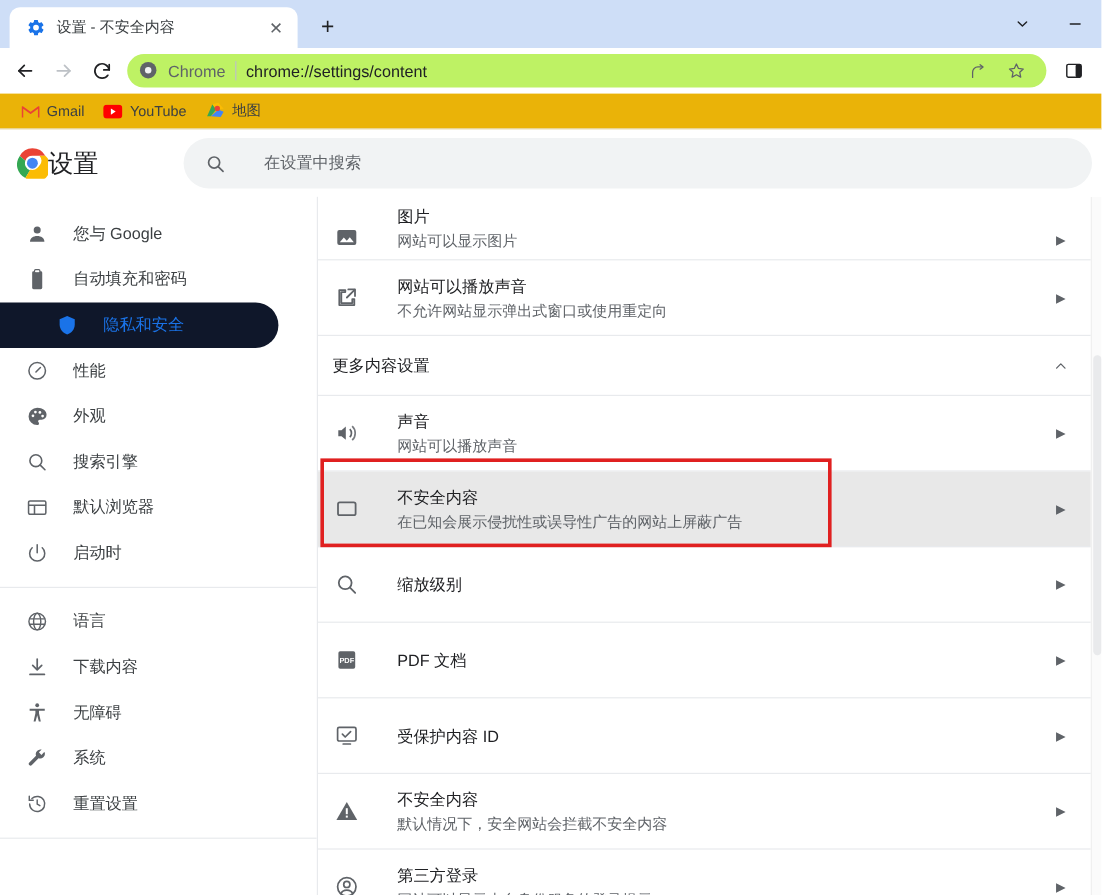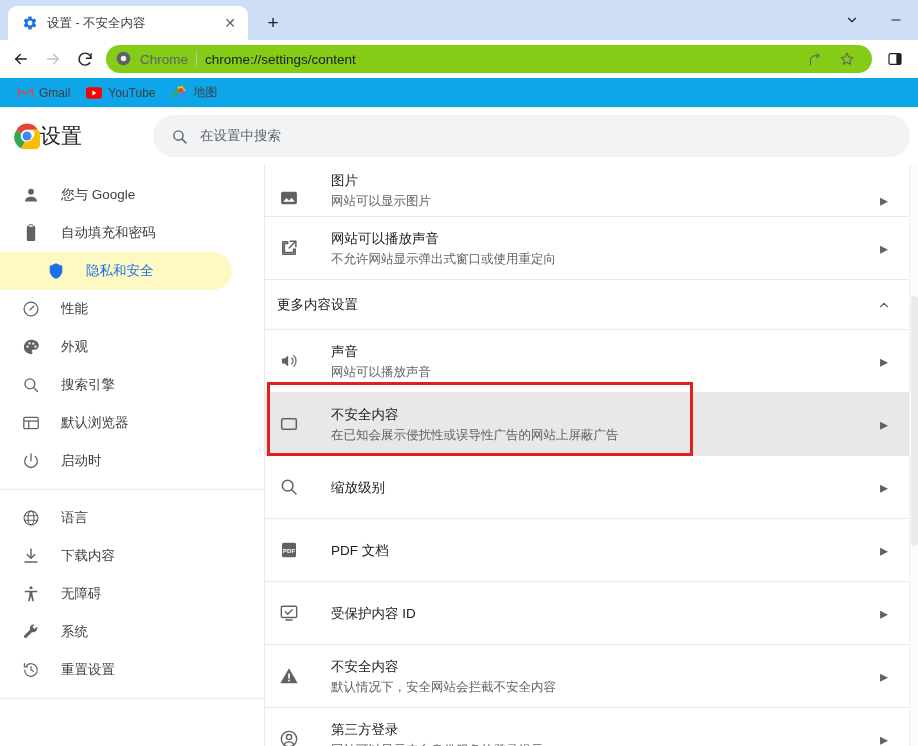--- a/index.html
+++ b/index.html
@@ -74,39 +74,39 @@
     width: 30px; height: 30px;
     display: flex; align-items: center; justify-content: center;
     color: #5f6368;
     flex: 0 0 auto;
   }
   .tb-icon.disabled { color: #bdc1c6; }
   .tb-icon.dark { color: #202124; }
   .omnibox {
     flex: 1;
     height: 28px;
-    background: #84cc16;
+    background: #bef264;
     border-radius: 14px;
     display: flex;
     align-items: center;
     padding: 0 10px 0 10px;
     margin: 0 6px 0 4px;
     gap: 8px;
     min-width: 0;
   }
   .omni-chrome-icon { width:16px; height:16px; flex:0 0 16px; display:flex; }
   .omni-label { font-size: 13.5px; color: #5f6368; white-space: nowrap; }
   .omni-sep { width: 1px; height: 16px; background: #bdc1c6; }
   .omni-url { font-size: 13.5px; color: #202124; white-space: nowrap; overflow:hidden; text-overflow: ellipsis; }
   .omni-right { margin-left: auto; display: flex; align-items: center; gap: 2px; }
 
   
   .bookmarks {
     height: 30px;
-    background: #0ea5e9;
+    background: #eab308;
     display: flex;
     align-items: center;
     padding: 0 8px 0 10px;
     gap: 2px;
     border-bottom: 1px solid #e8eaed;
   }
   .bm {
     display: flex; align-items: center; gap: 6px;
     padding: 3px 7px;
     border-radius: 4px;
@@ -131,21 +131,21 @@
   .search-wrap {
     margin-left: 71px;
     flex: 1;
     margin-right: 8px;
     height: 42px;
     background: #f1f3f4;
     border-radius: 21px;
     display: flex;
     align-items: center;
     padding: 0 18px;
-    gap: 12px;
+    gap: 32px;
   }
   .search-placeholder {
     font-size: 13.5px;
     color: #5f6368;
   }
 
   
   .page {
     display: flex;
     height: 585px;
@@ -163,21 +163,21 @@
   .nav-item {
     height: 38px;
     display: flex;
     align-items: center;
     border-radius: 0 19px 19px 0;
     margin-right: 32px;
     padding-left: 21px;
     gap: 20px;
   }
   .nav-item.selected {
-    background: #fef9c3;
+    background: #0f172a;
     padding-left: 46px;
   }
   .nav-ico {
     width: 20px; height: 20px; flex: 0 0 20px;
     display: flex; align-items: center; justify-content: center;
     color: #5f6368;
   }
   .nav-label {
     font-size: 13.5px;
     color: #3c4043;

